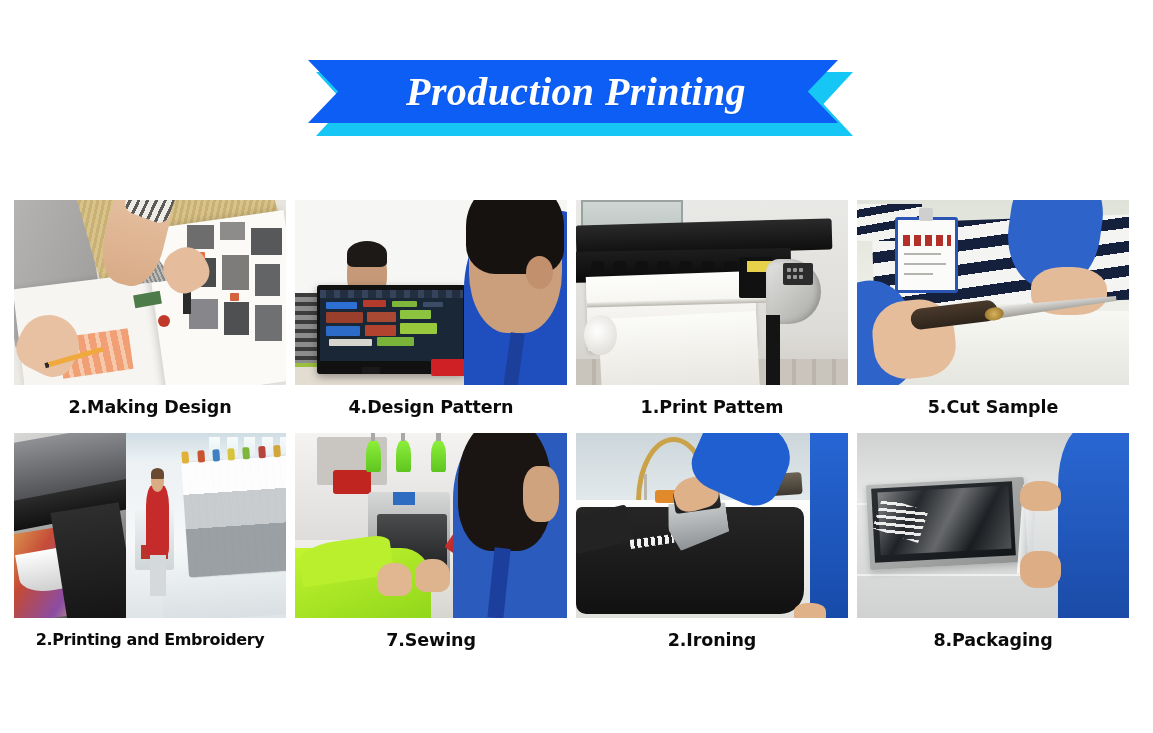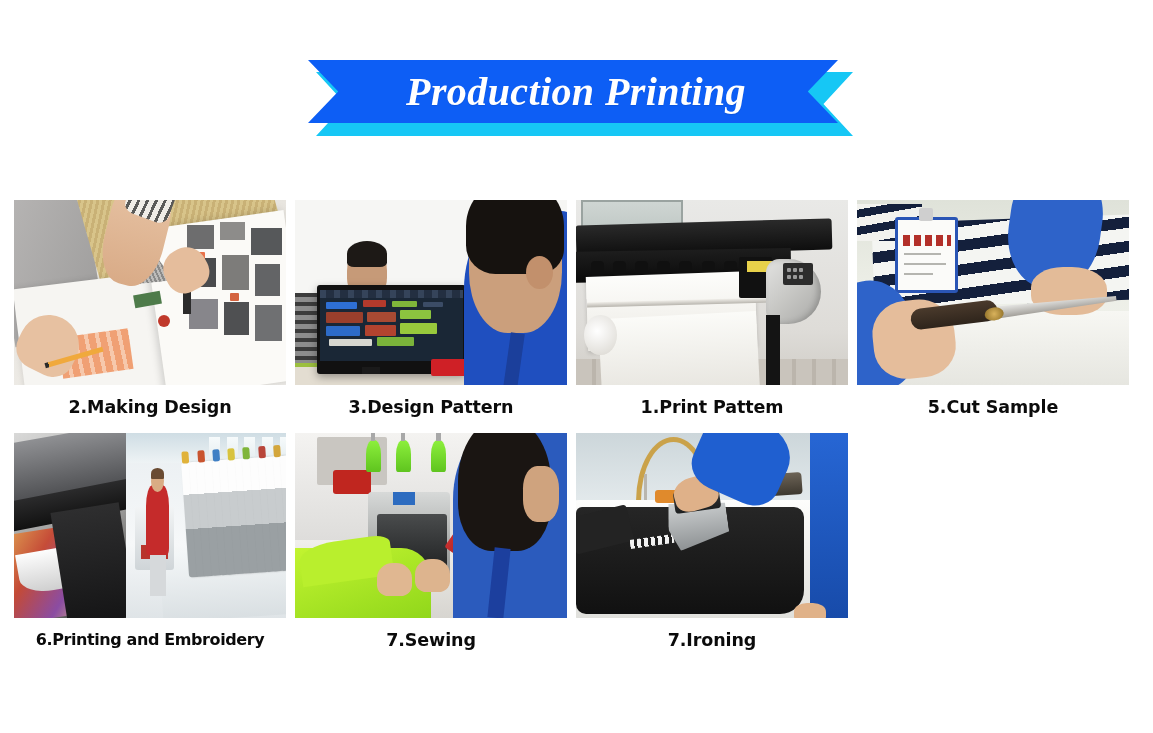--- a/index.html
+++ b/index.html
@@ -463,21 +463,21 @@
           <div class="stand"></div>
         </div>
         <div class="redbox"></div>
         <div class="bodyB"></div>
         <div class="headB"></div>
         <div class="hairB"></div>
         <div class="earB"></div>
         <div class="lanyard"></div>
       </div>
     </div>
-    <div class="caption">3.Design Pattern</div>
+    <div class="caption">4.Design Pattern</div>
   </div>
 
   <div class="card">
     <div class="thumb">
       <div class="scene s3">
         <div class="windowpane"></div>
         <div class="floor"></div>
         <div class="topbar"></div>
         <div class="bodybar"></div>
         <div class="rollers">
@@ -582,21 +582,21 @@
           <div class="console">
               <i></i>
             </div>
           <div class="wklegs"></div>
           <div class="worker"></div>
           <div class="wkhead"></div>
           <div class="wkhair"></div>
         </div>
       </div>
     </div>
-    <div class="caption cap-narrow">6.Printing and Embroidery</div>
+    <div class="caption cap-narrow">2.Printing and Embroidery</div>
   </div>
 
   <div class="card">
     <div class="thumb">
       <div class="scene s6">
         <div class="backwall"></div>
         <div class="shelf"></div>
         <div class="redbin"></div>
         <div class="cone" style="left:26%"></div>
         <div class="cone" style="left:37%"></div>
@@ -632,17 +632,37 @@
         <div class="logo7"></div>
         <div class="orange"></div>
         <div class="iron"></div>
         <div class="ironTop"></div>
         <div class="hand7"></div>
         <div class="armBlue"></div>
         <div class="bodyBlue"></div>
         <div class="hand7b"></div>
       </div>
     </div>
-    <div class="caption">7.Ironing</div>
-  </div>
-
+    <div class="caption">2.Ironing</div>
+  </div>
+
+  <div class="card">
+    <div class="thumb">
+      <div class="scene s8">
+        <div class="backwall8"></div>
+        <div class="table8"></div>
+        <div class="tline" style="top:38%"></div>
+        <div class="tline" style="top:76%"></div>
+        <div class="bag"></div>
+        <div class="garment"></div>
+        <div class="print8"></div>
+        <div class="gloss"></div>
+        <div class="filmstrip"></div>
+        <div class="darkpants"></div>
+        <div class="bodyBlue8"></div>
+        <div class="handU"></div>
+        <div class="handL8"></div>
+      </div>
+    </div>
+    <div class="caption">8.Packaging</div>
+  </div>
 
 </div>
 
 </body></html>

